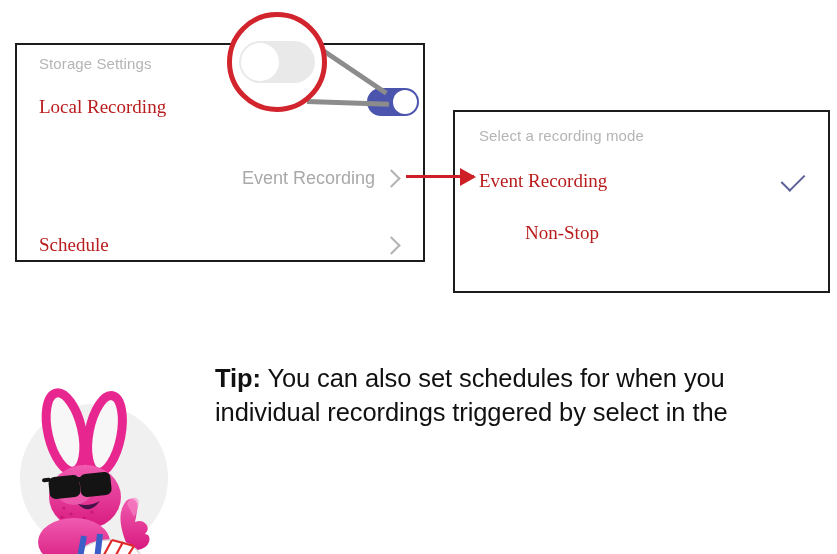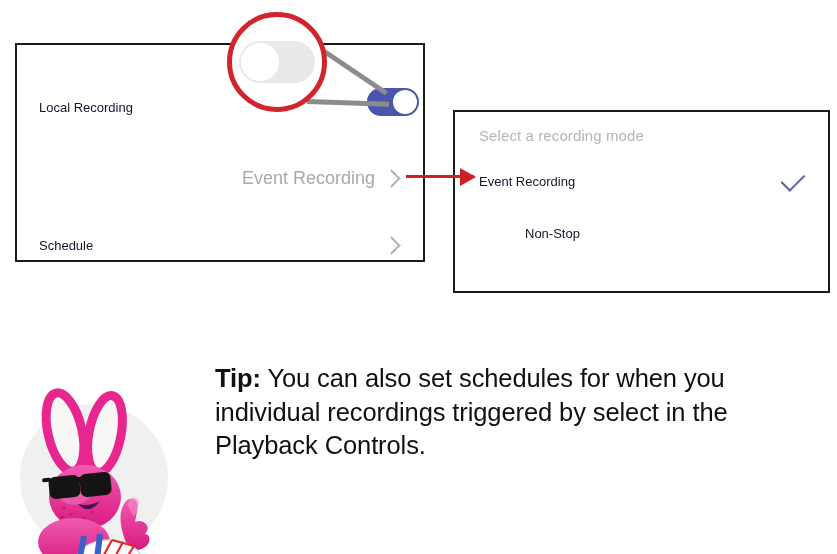--- a/index.html
+++ b/index.html
@@ -56,23 +56,24 @@
     position: absolute;
     left: 0;
     right: 0;
     height: 40px;
     display: flex;
     align-items: center;
   }
 
   .row-label {
     position: absolute;
-    color: #0f172a;
-    font-size: 13px;
+    color: #b91c1c;
+    font-size: 19px;
     white-space: nowrap;
+    font-family: Liberation Serif, serif;
   }
 
   .row-value {
     position: absolute;
     color: #a9a9a9;
     font-size: 18px;
     white-space: nowrap;
   }
 
   
@@ -233,20 +234,21 @@
     width: 164px;
     height: 164px;
     overflow: visible;
   }
 </style>
 </head>
 <body>
 
 <div class="panel" id="left-panel">
   <div class="panel-inner">
+    <div class="list-header" style="left: 22px; top: 10px;">Storage Settings</div>
 
     <div class="row" style="top: 42px;">
       <div class="row-label" style="left: 22px;">Local Recording</div>
     </div>
 
     <div class="row" style="top: 113px;">
       <div class="row-value" style="right: 48px;">Event Recording</div>
       <div class="chevron" style="right: 25px; top: 14px;"></div>
     </div>
 
@@ -349,14 +351,13 @@
       </g>
     </g>
   </svg>
 </div>
 
 <div id="tip-block">
   <div class="tip-line">
     <span class="tip-bold">Tip:</span><span> You can also set schedules for when you</span>
   </div>
   <div class="tip-line">individual recordings triggered by select in the</div>
-  <div class="tip-line">Playback Controls.</div>
 </div>
 
 </body></html>

